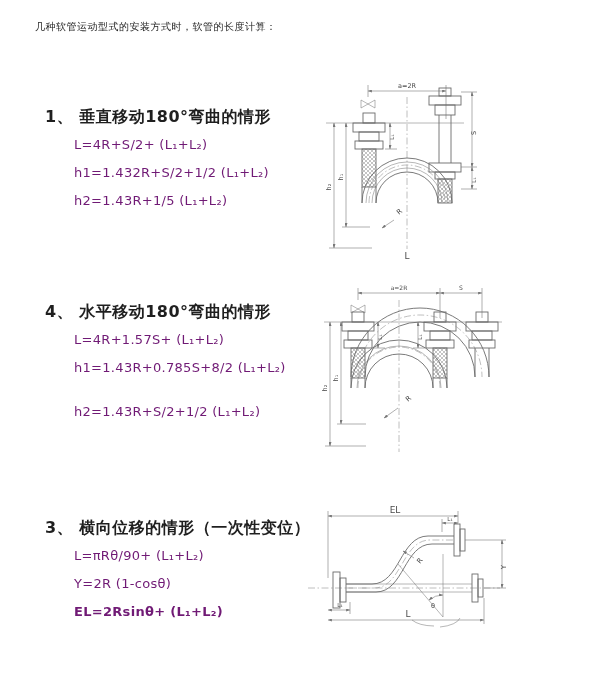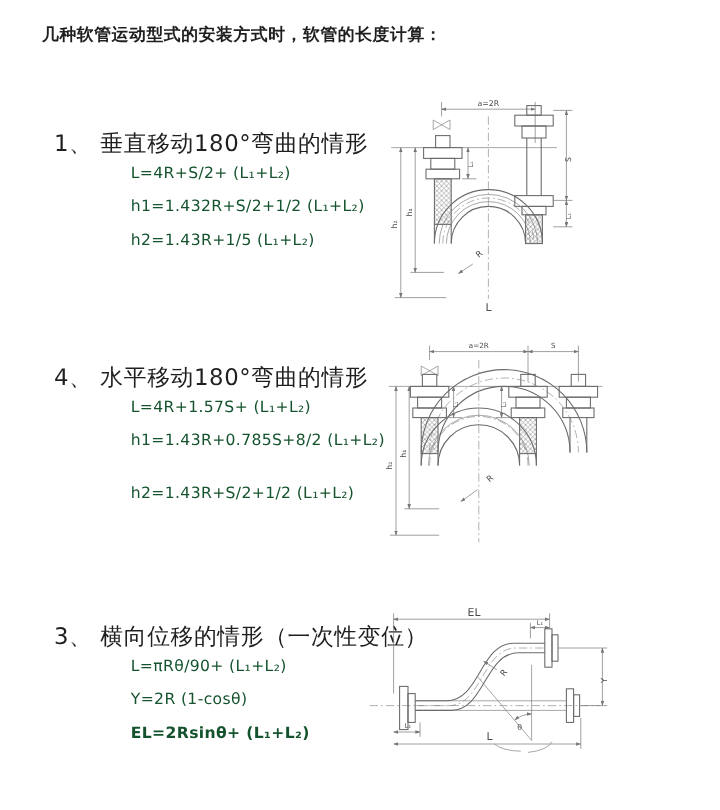--- a/index.html
+++ b/index.html
@@ -1,21 +1,21 @@
 <!DOCTYPE html>
 <html><head>
 <meta charset="utf-8">
 <style>
   * { margin:0; padding:0; box-sizing:border-box; }
   html,body { width:600px; height:675px; background:#ffffff; }
   body { position:relative; font-family:"DejaVu Sans","Liberation Sans",sans-serif; color:#1f1f1f; overflow:hidden; }
   .abs { position:absolute; }
-  .page-title { left:35px; top:20px; font-size:14px; font-weight:700; letter-spacing:.5px;text-align:center; }
-  .sec-heading { font-size:19px; font-weight:400; letter-spacing:.5px; }
-  .formula { font-size:13px; font-weight:500; letter-spacing:.3px; color:#14532d;margin-left:35px; }
+  .page-title { left:35px; top:20px; font-size:10px; font-weight:400; letter-spacing:.5px;text-align:center; }
+  .sec-heading { font-size:16px; font-weight:700; letter-spacing:.5px; }
+  .formula { font-size:13px; font-weight:500; letter-spacing:.3px; color:#701a75; }
   svg text { font-family:"DejaVu Sans","Liberation Sans",sans-serif; fill:#4a4a4a; }
   svg { shape-rendering:geometricPrecision; }
   .ln  { stroke:#6b6b6b; fill:none; stroke-width:.9; }
   .lnt { stroke:#7a7a7a; fill:none; stroke-width:.55; }
   .dim { stroke:#7a7a7a; fill:none; stroke-width:.6; }
   .cl  { stroke:#8a8a8a; fill:none; stroke-width:.55; stroke-dasharray:7 2.5 1.5 2.5; }
   .braid { stroke:#6b6b6b; stroke-width:.9; }
 </style>
 </head>
 <body>

